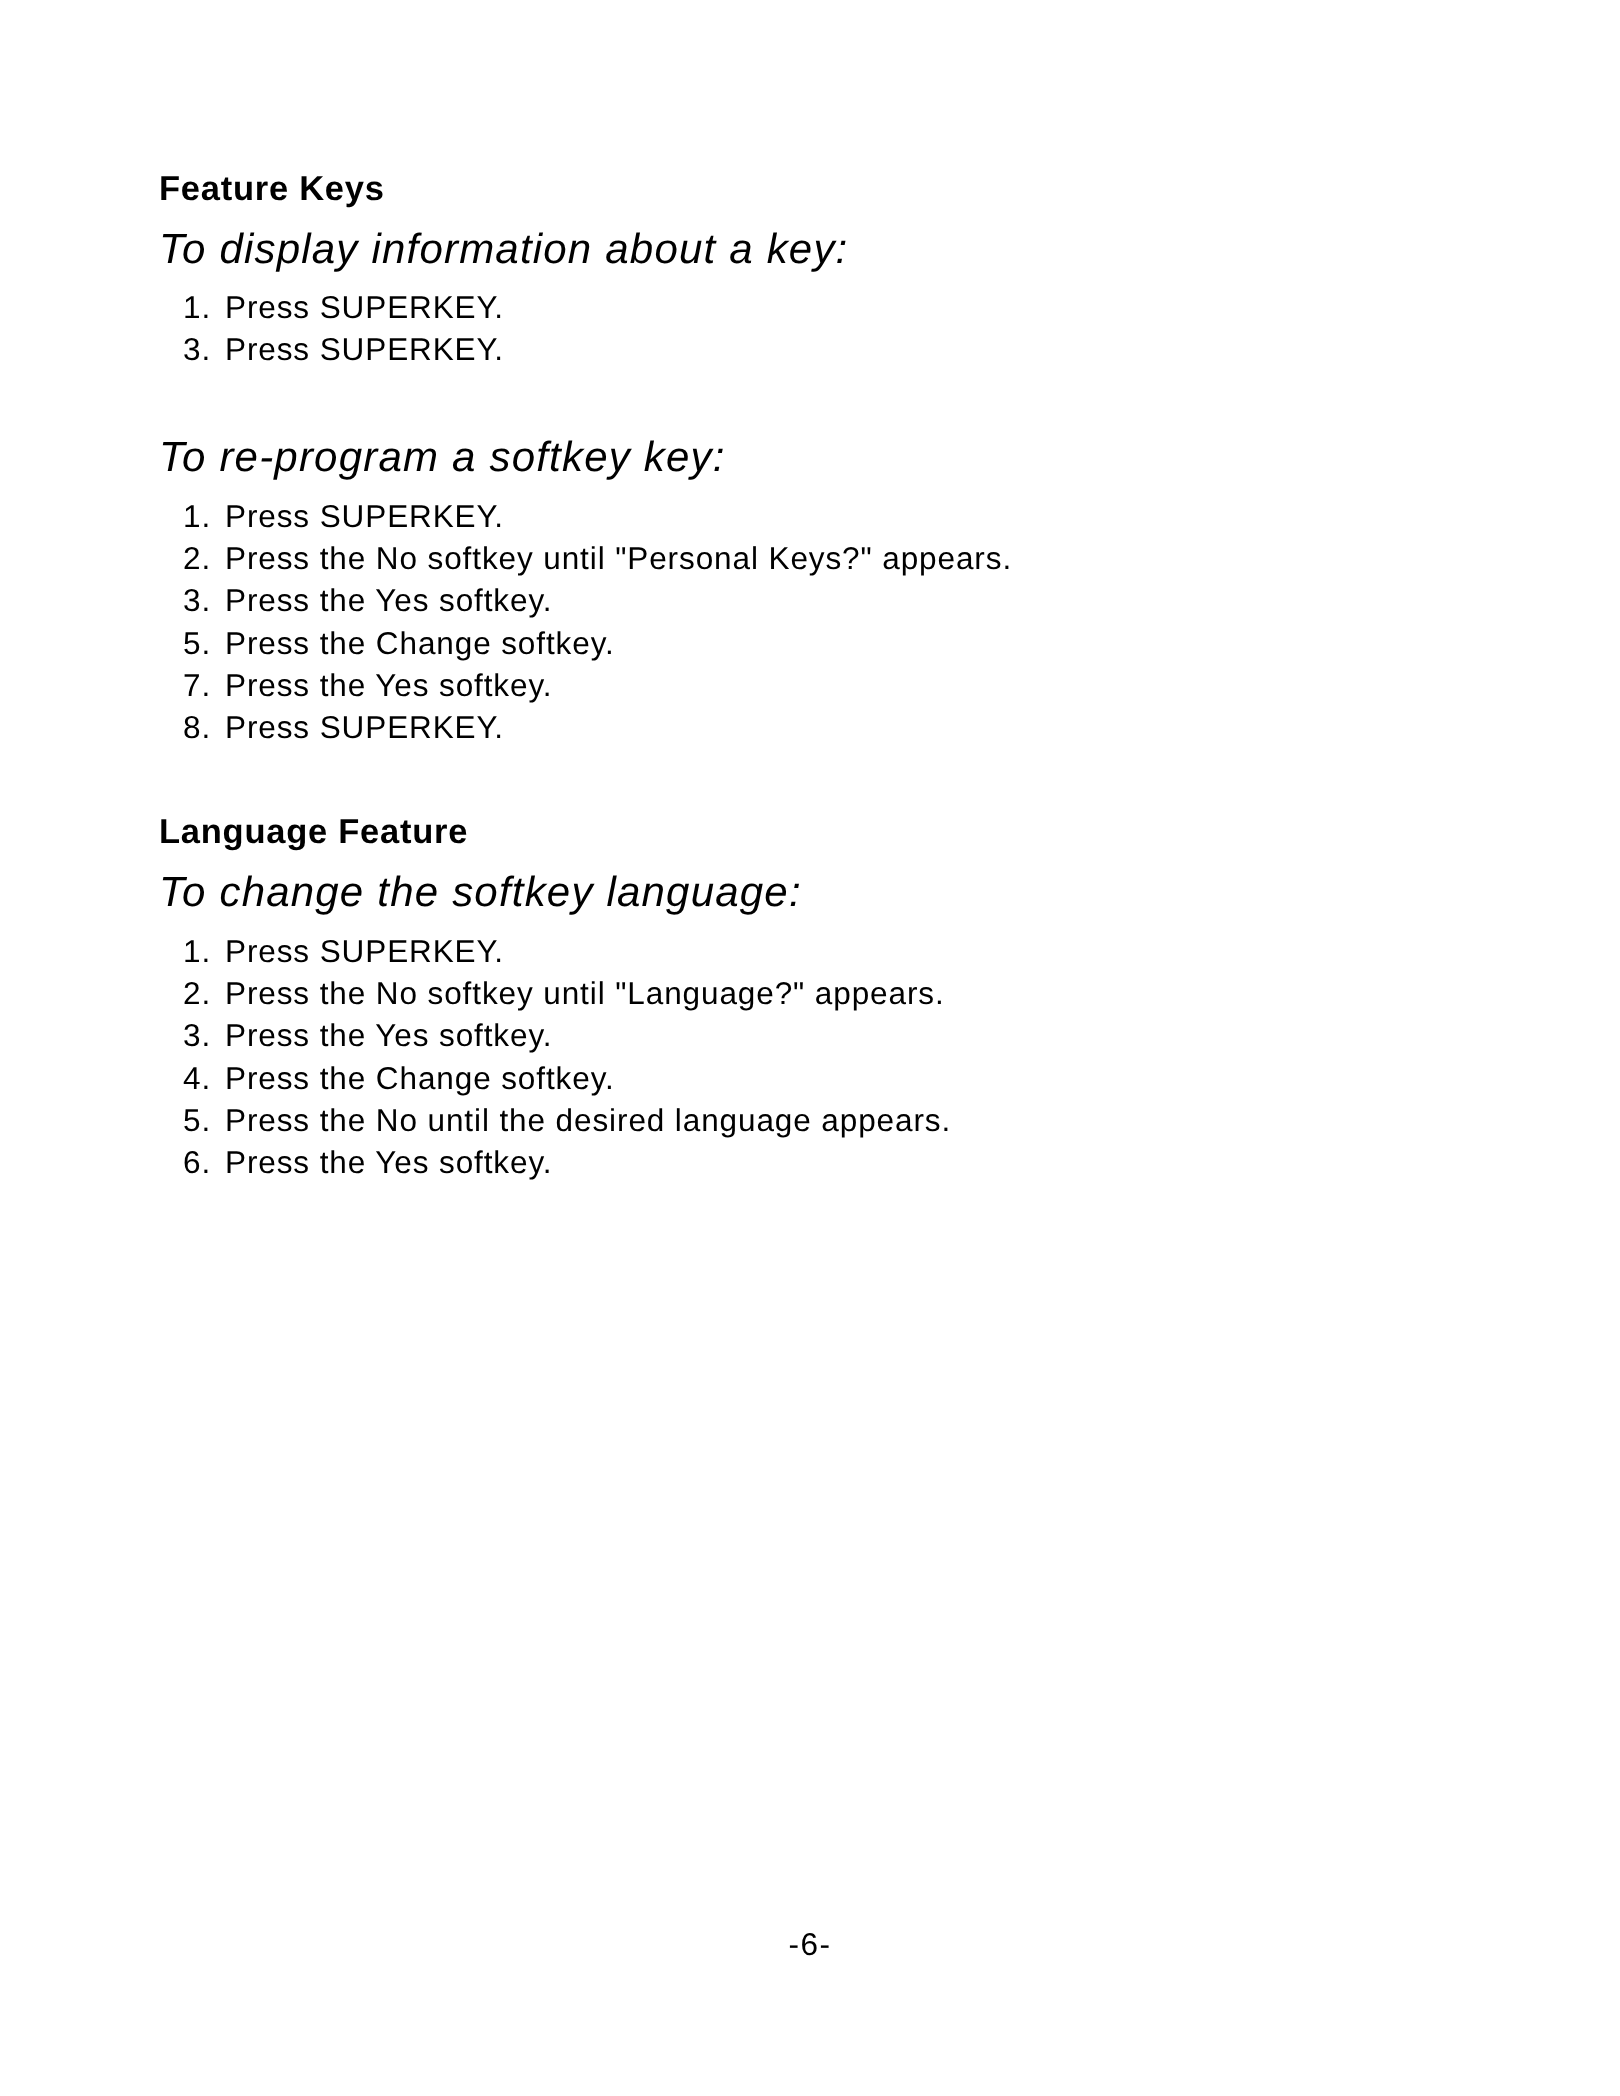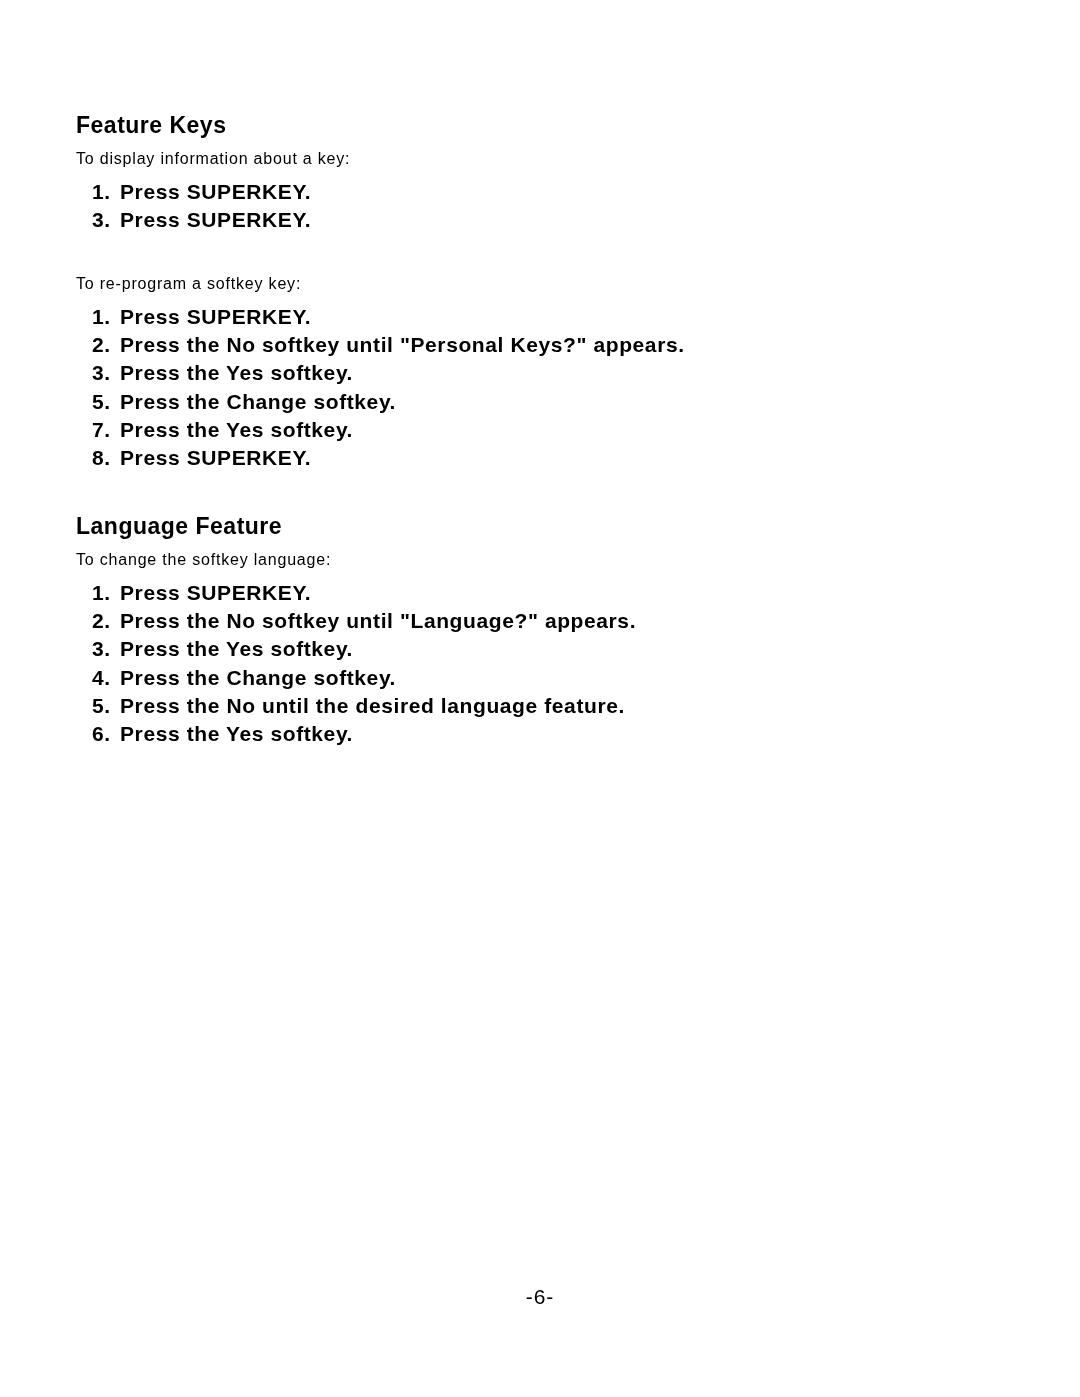--- a/index.html
+++ b/index.html
@@ -10,37 +10,37 @@
     body {
       width: 1080px;
       height: 1397px;
       background: #ffffff;
       font-family: Arial, Helvetica, sans-serif;
       color: #000000;
       position: relative;
       letter-spacing: 0.5px;
     }
     .page {
-      padding: 112px 106px 0 76px;
+      padding: 112px 106px 0 106px;
     }
     .heading {
       font-size: 23px;
       font-weight: bold;
       margin-bottom: 11px;
     }
     .subheading {
-      font-size: 16px;
+      font-size: 28px;
+      font-style: italic;
       margin-bottom: 10px;
       letter-spacing: 0.8px;
     }
     .ol {
       list-style: none;
       margin-bottom: 40px;
       padding-left: 16px;
-      font-weight: bold;
     }
     .ol .item {
       font-size: 21px;
       line-height: 1.35;
       letter-spacing: 0.6px;
     }
     .ol .item .num {
       display: inline-block;
       min-width: 28px;
     }
@@ -78,19 +78,19 @@
   </div>
 
   <div class="heading">Language Feature</div>
 
   <div class="subheading">To change the softkey language:</div>
   <div class="ol">
     <div class="item"><span class="num">1.</span><span>Press SUPERKEY.</span></div>
     <div class="item"><span class="num">2.</span><span>Press the No softkey until "Language?" appears.</span></div>
     <div class="item"><span class="num">3.</span><span>Press the Yes softkey.</span></div>
     <div class="item"><span class="num">4.</span><span>Press the Change softkey.</span></div>
-    <div class="item"><span class="num">5.</span><span>Press the No until the desired language feature.</span></div>
+    <div class="item"><span class="num">5.</span><span>Press the No until the desired language appears.</span></div>
     <div class="item"><span class="num">6.</span><span>Press the Yes softkey.</span></div>
   </div>
 
 </div>
 
 <div class="page-number">-6-</div>
 
 </body></html>

